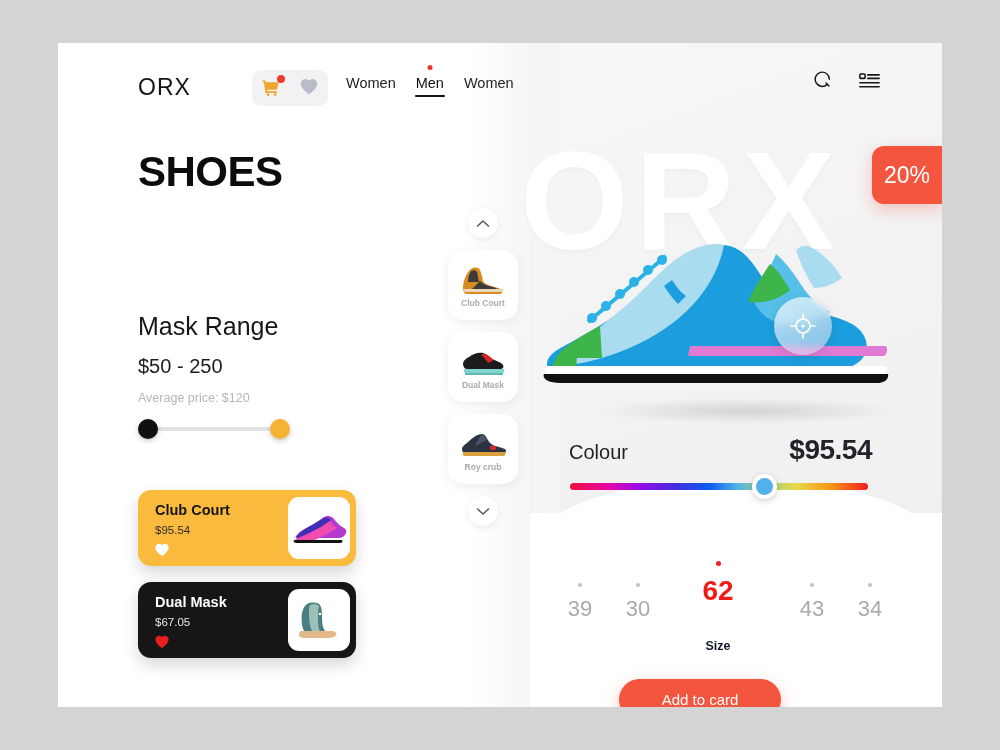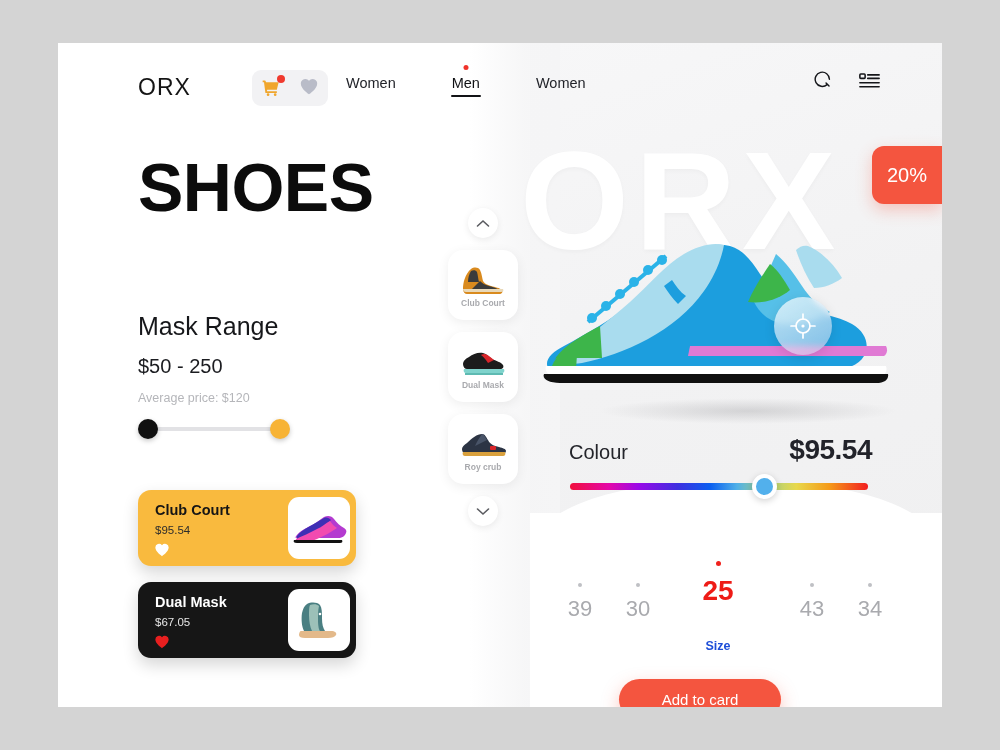--- a/index.html
+++ b/index.html
@@ -61,21 +61,21 @@
     display: flex; align-items: center; justify-content: space-around;
   }
   .cart-wrap { position: relative; width: 20px; height: 20px; }
   .cart-dot {
     position: absolute; right: -4px; top: -3px;
     width: 8px; height: 8px; border-radius: 50%;
     background: #f03a2e;
   }
   .nav {
     position: absolute; left: 288px; top: 22px;
-    display: flex; gap: 56px; align-items: flex-start;
+    display: flex; gap: 20px; align-items: flex-start;
   }
   .nav-item {
     position: relative;
     font-size: 14.5px; color: #22242a; padding: 10px 0 6px; cursor: pointer;
   }
   .nav-item.active { font-weight: 400; color: #101114; }
   .nav-item.active:after {
     content:""; position:absolute; left:-1px; bottom:0; width: calc(100% + 2px); height: 2px;
     background: #121316; border-radius: 2px;
   }
@@ -84,21 +84,21 @@
     width: 5px; height: 5px; border-radius: 50%; background: #f0322a;
   }
   .header-actions {
     position: absolute; right: 62px; top: 28px;
     display: flex; gap: 26px; align-items: center;
   }
 
   
   .title-main {
     position: absolute; left: 80px; top: 105px;
-    font-size: 68px; font-weight: 800; letter-spacing: -0.5px; color: #0c0c0c;
+    font-size: 42px; font-weight: 800; letter-spacing: -0.5px; color: #0c0c0c;
   }
   .title-sub {
     position: absolute; left: 80px; top: 176px;
     font-size: 36px; font-weight: 400; letter-spacing: 1px; color: #58595c;
   }
   .price-range-title {
     position: absolute; left: 80px; top: 269px;
     font-size: 25px; font-weight: 400; color: #16171a;
   }
   .price-range-value {
@@ -193,21 +193,21 @@
     cursor: pointer;
   }
 
   
   .badge {
     position: absolute; right: 0; top: 103px;
     width: 70px; height: 58px;
     background: #f4553f;
     border-radius: 12px 0 0 12px;
     display: flex; align-items: center; justify-content: center;
-    color: #ffffff; font-size: 20px; font-weight: 400;
+    color: #ffffff; font-size: 23px; font-weight: 400;
     box-shadow: 0 6px 16px rgba(244,85,63,.30);
   }
 
   
   .detail-white {
     position: absolute; left: 472px; top: 440px;
     width: 412px; height: 224px;
     background: #ffffff;
     border-radius: 170px 170px 0 0 / 70px 70px 0 0;
   }
@@ -249,21 +249,21 @@
   }
   .size-dot {
     width: 4px; height: 4px; border-radius: 50%;
     background: #bfc0c4; margin: 0 auto 9px;
   }
   .size-num { font-size: 22px; color: #a9aaae; }
   .size-item.sel .size-dot { background: #f0211c; width: 5px; height: 5px; }
   .size-item.sel .size-num { color: #ee1b16; font-size: 28px; font-weight: 700; }
   .size-caption {
     position: absolute; left: 50%; transform: translateX(-50%);
-    top: 78px; font-size: 12.5px; font-weight: 700; color: #1d4ed8;
+    top: 78px; font-size: 12.5px; font-weight: 700; color: #0f172a;
   }
 
   .add-btn {
     position: absolute; left: 642px; top: 636px;
     transform: translateX(-50%);
     width: 162px; height: 41px;
     background: #f4553f; border: none; border-radius: 21px;
     color: #ffffff; font-size: 15px;
     font-family: "Liberation Sans", sans-serif;
     cursor: pointer;
@@ -475,21 +475,21 @@
     <div class="size-item" style="left:0px;  top:22px;">
       <div class="size-dot"></div>
       <div class="size-num">39</div>
     </div>
     <div class="size-item" style="left:58px; top:22px;">
       <div class="size-dot"></div>
       <div class="size-num">30</div>
     </div>
     <div class="size-item sel" style="left:138px; top:0px;">
       <div class="size-dot"></div>
-      <div class="size-num">25</div>
+      <div class="size-num">62</div>
       <div class="size-caption">Size</div>
     </div>
     <div class="size-item" style="left:232px; top:22px;">
       <div class="size-dot"></div>
       <div class="size-num">43</div>
     </div>
     <div class="size-item" style="left:290px; top:22px;">
       <div class="size-dot"></div>
       <div class="size-num">34</div>
     </div>

